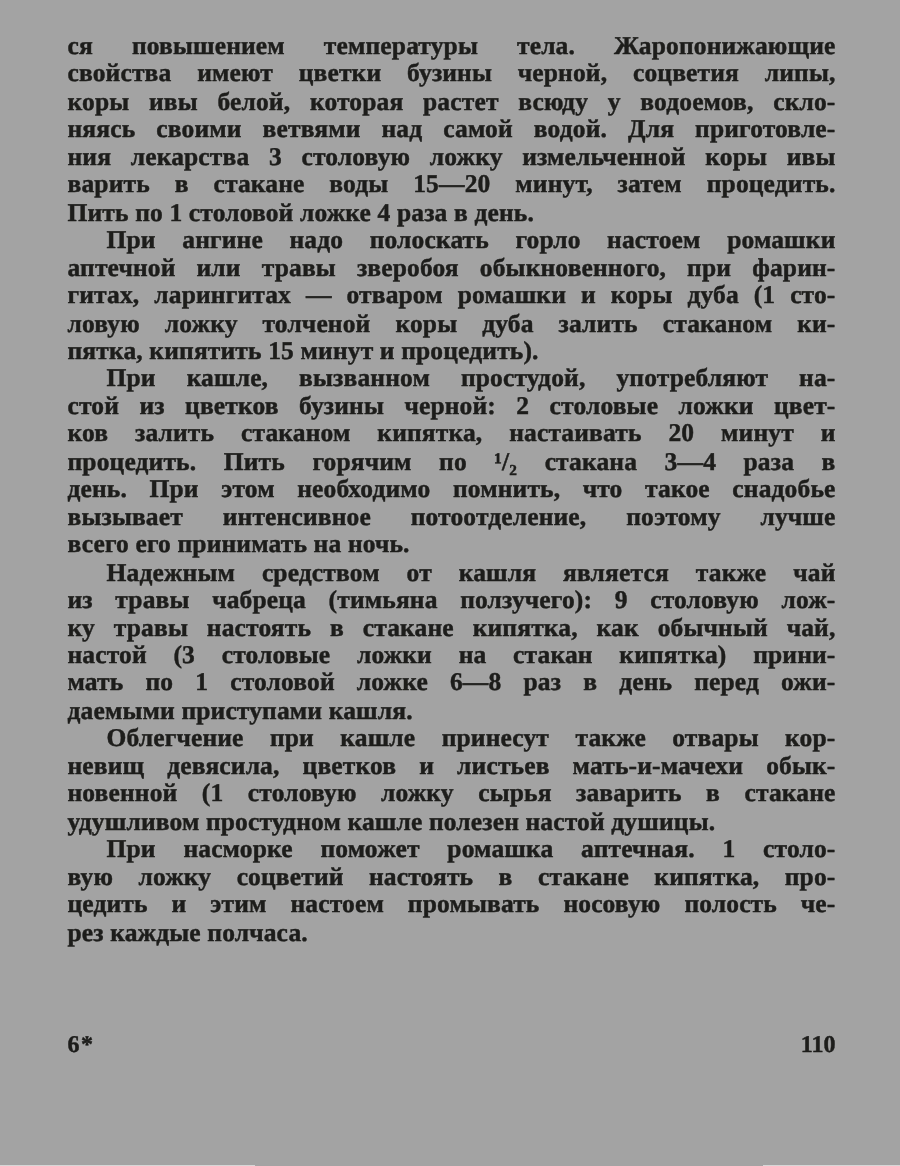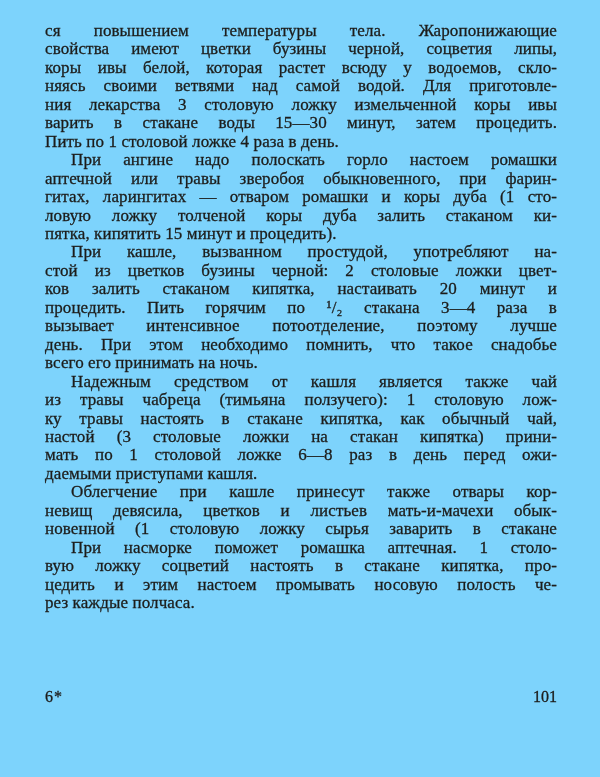--- a/index.html
+++ b/index.html
@@ -43,52 +43,53 @@
     justify-content: space-between;
     align-items: baseline;
     font-size: 16px;
     line-height: 16px;
   }
   .footer .sig { letter-spacing: 1px; }
 </style>
 </head>
 <body>
 
-<div class="scan" style="background: #7dd3fc; color: rgb(29, 29, 27);">
+<div class="scan" style="background: #a3a3a3; color: rgb(29, 29, 27); font-weight: bold;">
   <div class="textblock">
       <div class="line">ся повышением температуры тела. Жаропонижающие</div>
       <div class="line">свойства имеют цветки бузины черной, соцветия липы,</div>
       <div class="line">коры ивы белой, которая растет всюду у водоемов, скло-</div>
       <div class="line">няясь своими ветвями над самой водой. Для приготовле-</div>
       <div class="line">ния лекарства 3 столовую ложку измельченной коры ивы</div>
-      <div class="line">варить в стакане воды 15—30 минут, затем процедить.</div>
+      <div class="line">варить в стакане воды 15—20 минут, затем процедить.</div>
       <div class="line last">Пить по 1 столовой ложке 4 раза в день.</div>
       <div class="line indent">При ангине надо полоскать горло настоем ромашки</div>
       <div class="line">аптечной или травы зверобоя обыкновенного, при фарин-</div>
       <div class="line">гитах, ларингитах — отваром ромашки и коры дуба (1 сто-</div>
       <div class="line">ловую ложку толченой коры дуба залить стаканом ки-</div>
       <div class="line last">пятка, кипятить 15 минут и процедить).</div>
       <div class="line indent">При кашле, вызванном простудой, употребляют на-</div>
       <div class="line">стой из цветков бузины черной: 2 столовые ложки цвет-</div>
       <div class="line">ков залить стаканом кипятка, настаивать 20 минут и</div>
       <div class="line">процедить. Пить горячим по ¹/₂ стакана 3—4 раза в</div>
+      <div class="line">день. При этом необходимо помнить, что такое снадобье</div>
       <div class="line">вызывает интенсивное потоотделение, поэтому лучше</div>
-      <div class="line">день. При этом необходимо помнить, что такое снадобье</div>
       <div class="line last">всего его принимать на ночь.</div>
       <div class="line indent">Надежным средством от кашля является также чай</div>
-      <div class="line">из травы чабреца (тимьяна ползучего): 1 столовую лож-</div>
+      <div class="line">из травы чабреца (тимьяна ползучего): 9 столовую лож-</div>
       <div class="line">ку травы настоять в стакане кипятка, как обычный чай,</div>
       <div class="line">настой (3 столовые ложки на стакан кипятка) прини-</div>
       <div class="line">мать по 1 столовой ложке 6—8 раз в день перед ожи-</div>
       <div class="line last">даемыми приступами кашля.</div>
       <div class="line indent">Облегчение при кашле принесут также отвары кор-</div>
       <div class="line">невищ девясила, цветков и листьев мать-и-мачехи обык-</div>
       <div class="line">новенной (1 столовую ложку сырья заварить в стакане</div>
+      <div class="line last">удушливом простудном кашле полезен настой душицы.</div>
       <div class="line indent">При насморке поможет ромашка аптечная. 1 столо-</div>
       <div class="line">вую ложку соцветий настоять в стакане кипятка, про-</div>
       <div class="line">цедить и этим настоем промывать носовую полость че-</div>
       <div class="line last">рез каждые полчаса.</div>
     </div>
   <div class="footer">
     <span class="sig">6*</span>
-    <span class="pagenum">101</span>
+    <span class="pagenum">110</span>
   </div>
 </div>
 
 </body></html>

